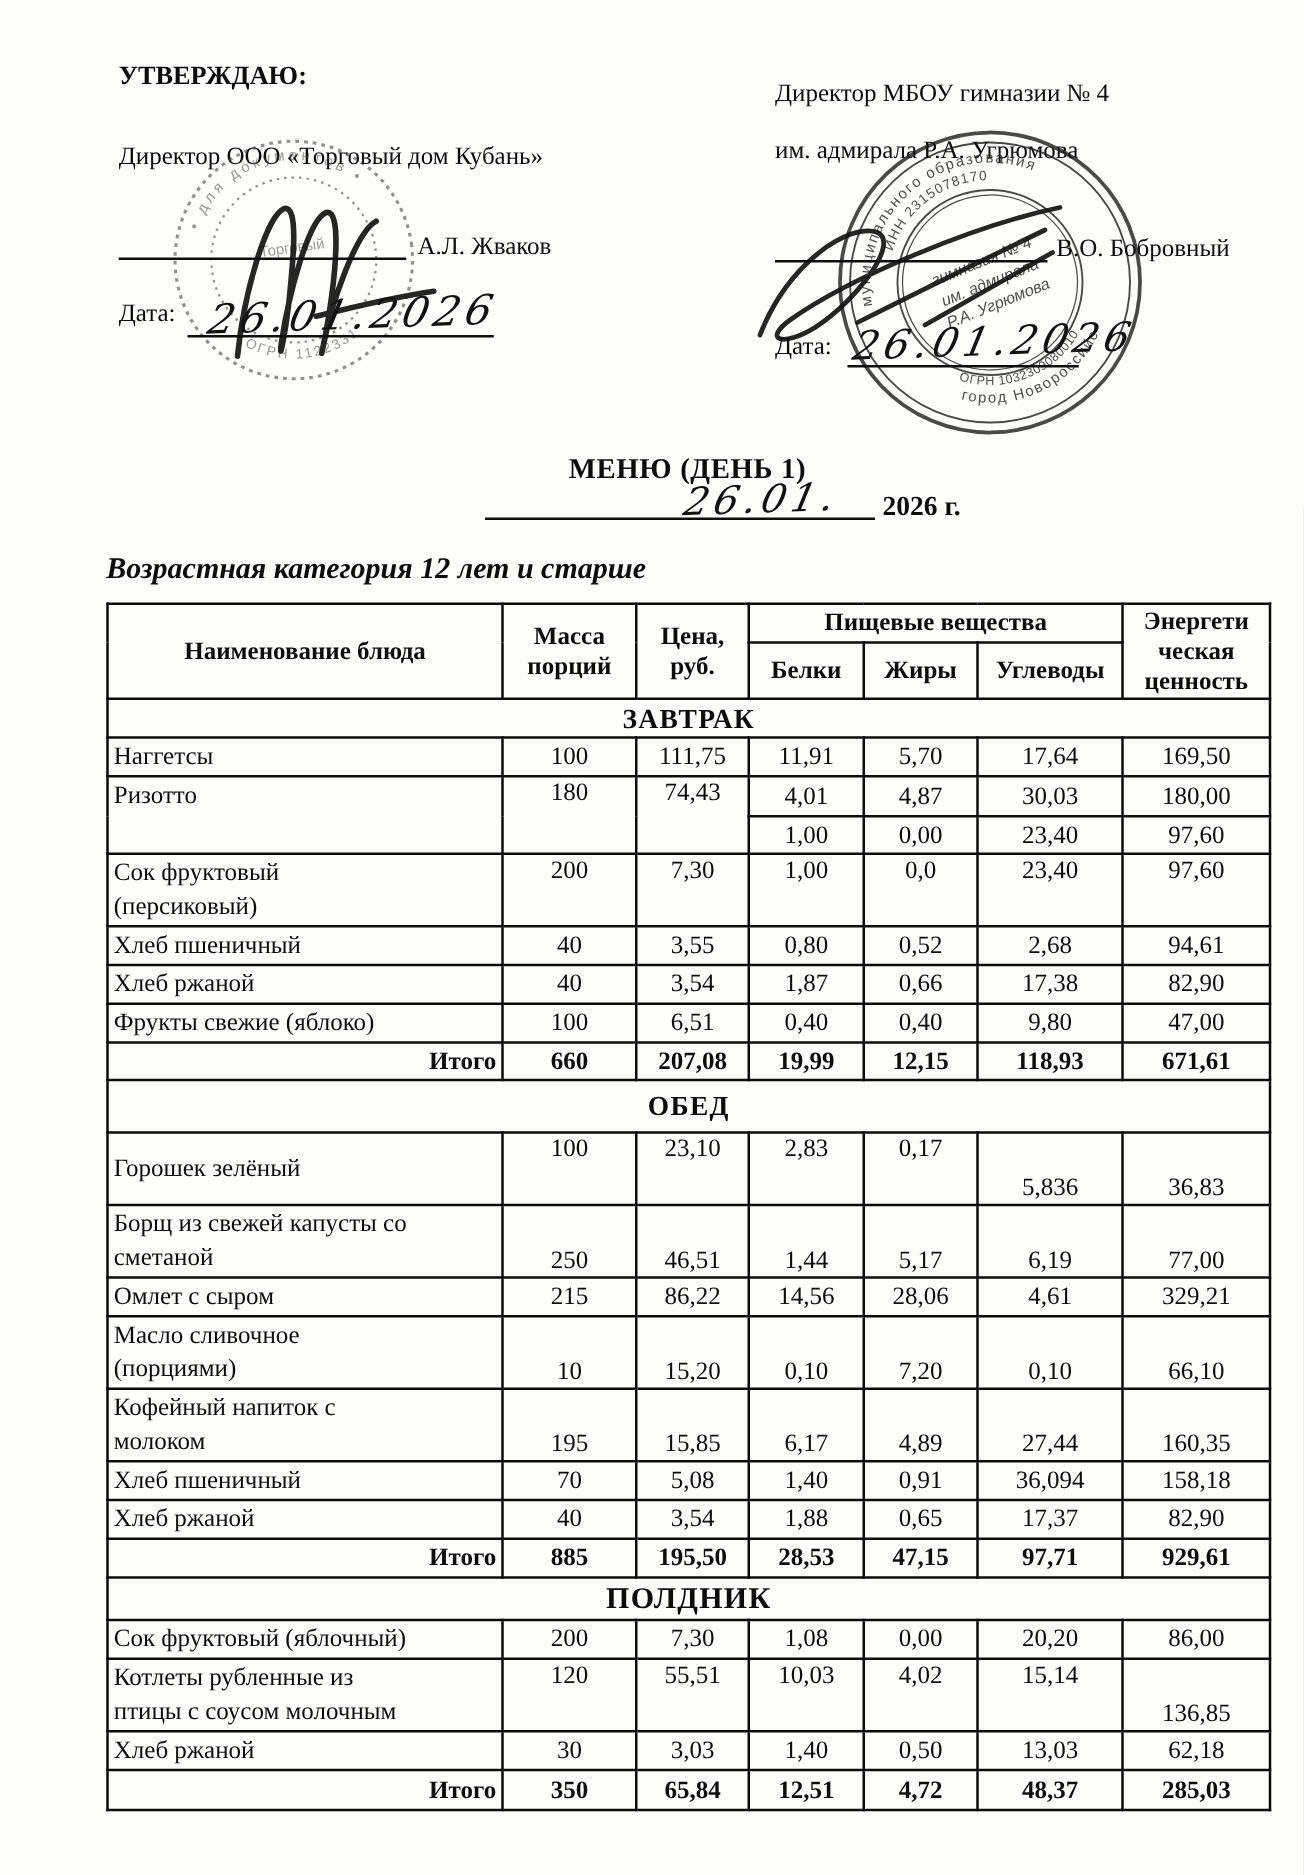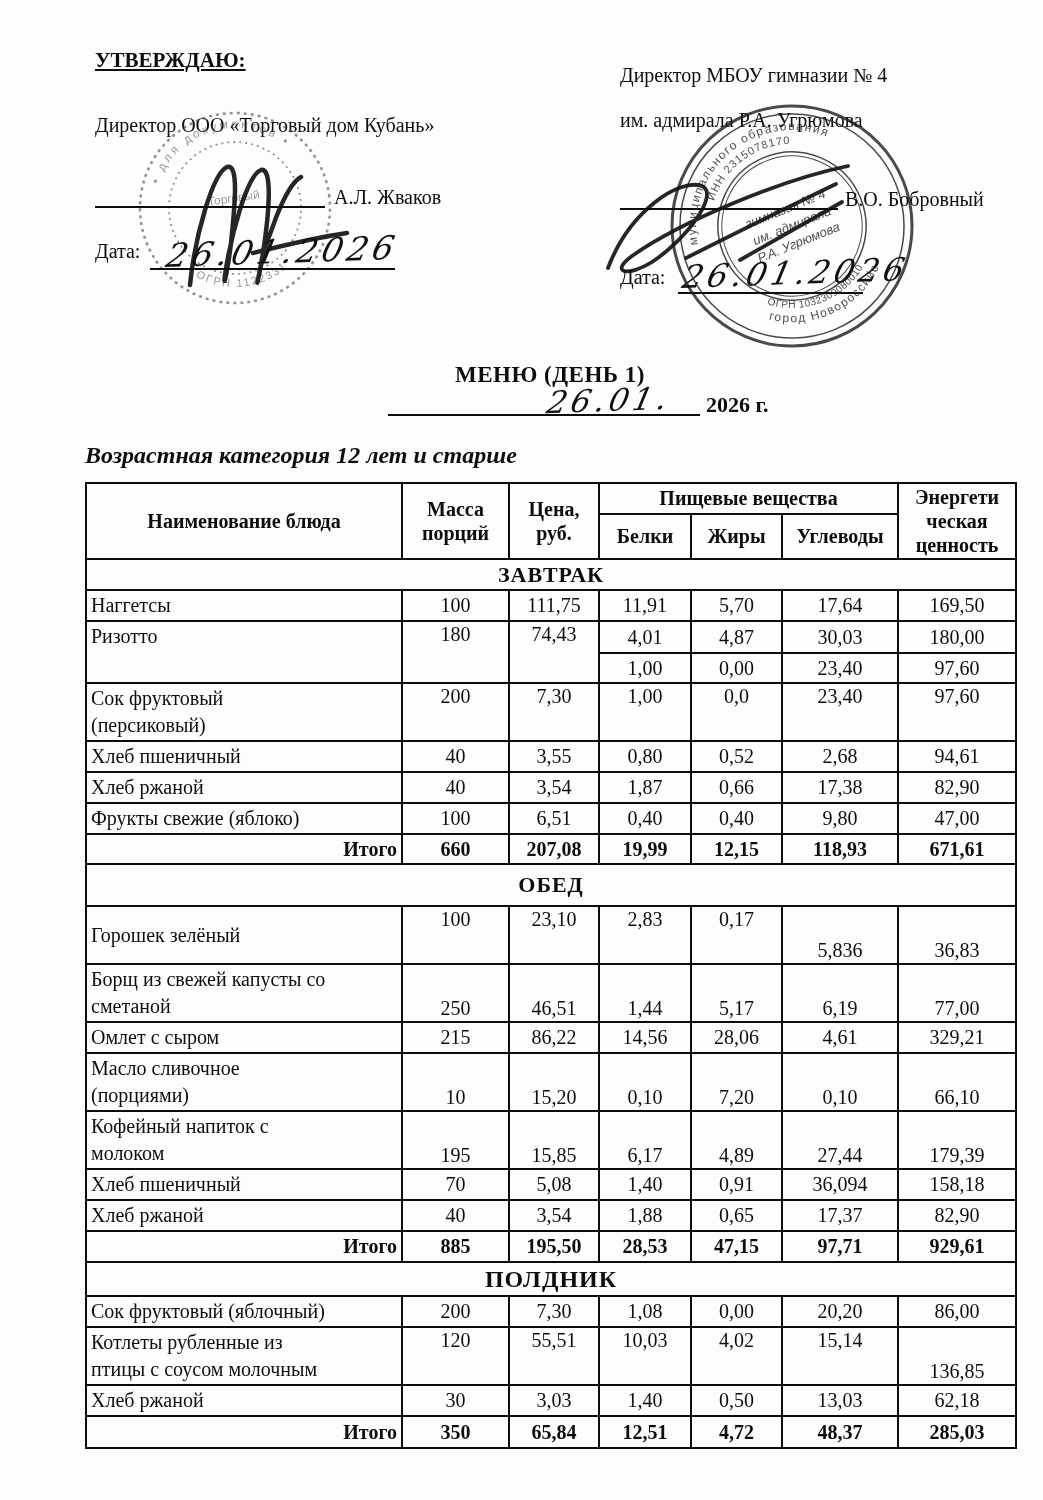--- a/index.html
+++ b/index.html
@@ -5,21 +5,21 @@
   html,body{margin:0;padding:0;background:#e8e8e8;}
   .page{
     position:relative; width:1043px; height:1500px; margin:0 auto;
     background:#fdfdfc; color:#0d0d0d;
     font-family:"Liberation Serif", serif;
     overflow:hidden;
   }
   .abs{position:absolute;}
   .b{font-weight:bold;}
   .t20{font-size:20px;}
-  .t21{font-size:21px;text-decoration:underline;}
+  .t21{font-size:21px;}
   .t23{font-size:23px;}
   .hand{
     font-family:"DejaVu Serif", serif; font-style:italic;
     transform:skewX(-14deg) rotate(-2deg);
     letter-spacing:4px; white-space:nowrap; color:#111;
   }
   .uline{border-bottom:2px solid #0d0d0d;}
   
   table.menu{
     border-collapse:collapse; table-layout:fixed; width:930px;
@@ -285,21 +285,21 @@
             <td class="val v-b">66,10</td>
           </tr>
           <tr style="height: 56px;">
             <td class="name v-m">Кофейный напиток с
 молоком</td>
             <td class="val v-b">195</td>
             <td class="val v-b">15,85</td>
             <td class="val v-b">6,17</td>
             <td class="val v-b">4,89</td>
             <td class="val v-b">27,44</td>
-            <td class="val v-b">179,39</td>
+            <td class="val v-b">160,35</td>
           </tr>
           <tr style="height: 29px;">
             <td class="name v-m">Хлеб пшеничный</td>
             <td class="val v-m">70</td>
             <td class="val v-m">5,08</td>
             <td class="val v-m">1,40</td>
             <td class="val v-m">0,91</td>
             <td class="val v-m">36,094</td>
             <td class="val v-m">158,18</td>
           </tr>

